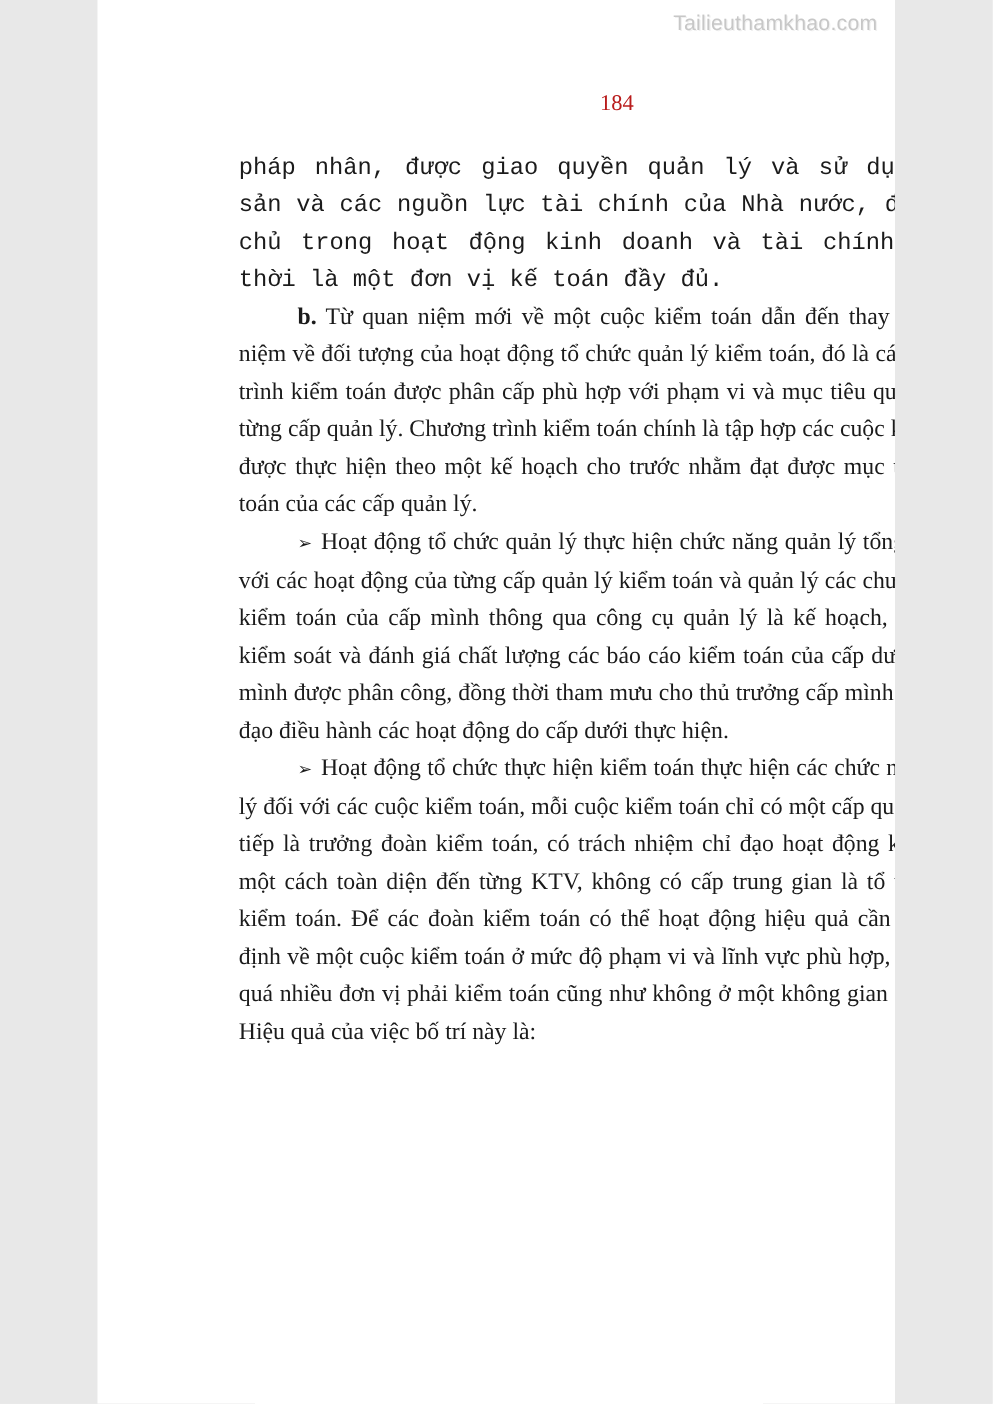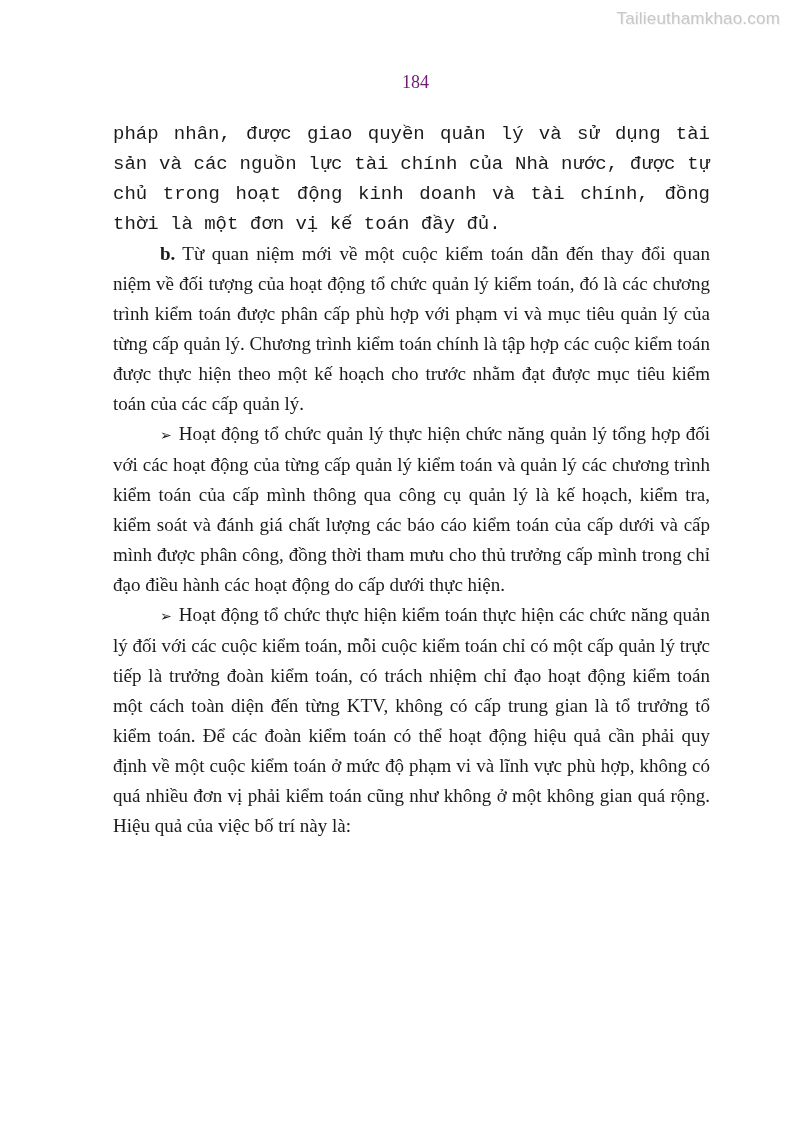--- a/index.html
+++ b/index.html
@@ -1,18 +1,18 @@
 <!DOCTYPE html>
 <html><head>
 <meta charset="utf-8">
 <style>
   html, body { margin: 0; padding: 0; background: #e8e8e8; }
   .page {
     position: relative;
-    width: 794px;
+    width: 638px;
     height: 1123px;
     margin: 0 auto;
     background: #ffffff;
     overflow: hidden;
     font-family: "Liberation Serif", "DejaVu Serif", serif;
     color: #1b1b1b;
   }
   .watermark {
     position: absolute;
     top: 9px;
@@ -21,21 +21,21 @@
     font-size: 17px;
     color: #c7c7c7;
     text-shadow: 1px 1px 0 #f1f1f1;
     letter-spacing: 0.2px;
   }
   .page-number {
     position: absolute;
     top: 72px;
     left: 402px;
     font-size: 18px;
-    color: #701a75;
+    color: #b91c1c;
   }
   .content {
     position: absolute;
     top: 119px;
     left: 113px;
     width: 597px;
     font-size: 19px;
     line-height: 30px;
     text-align: justify;
   }

